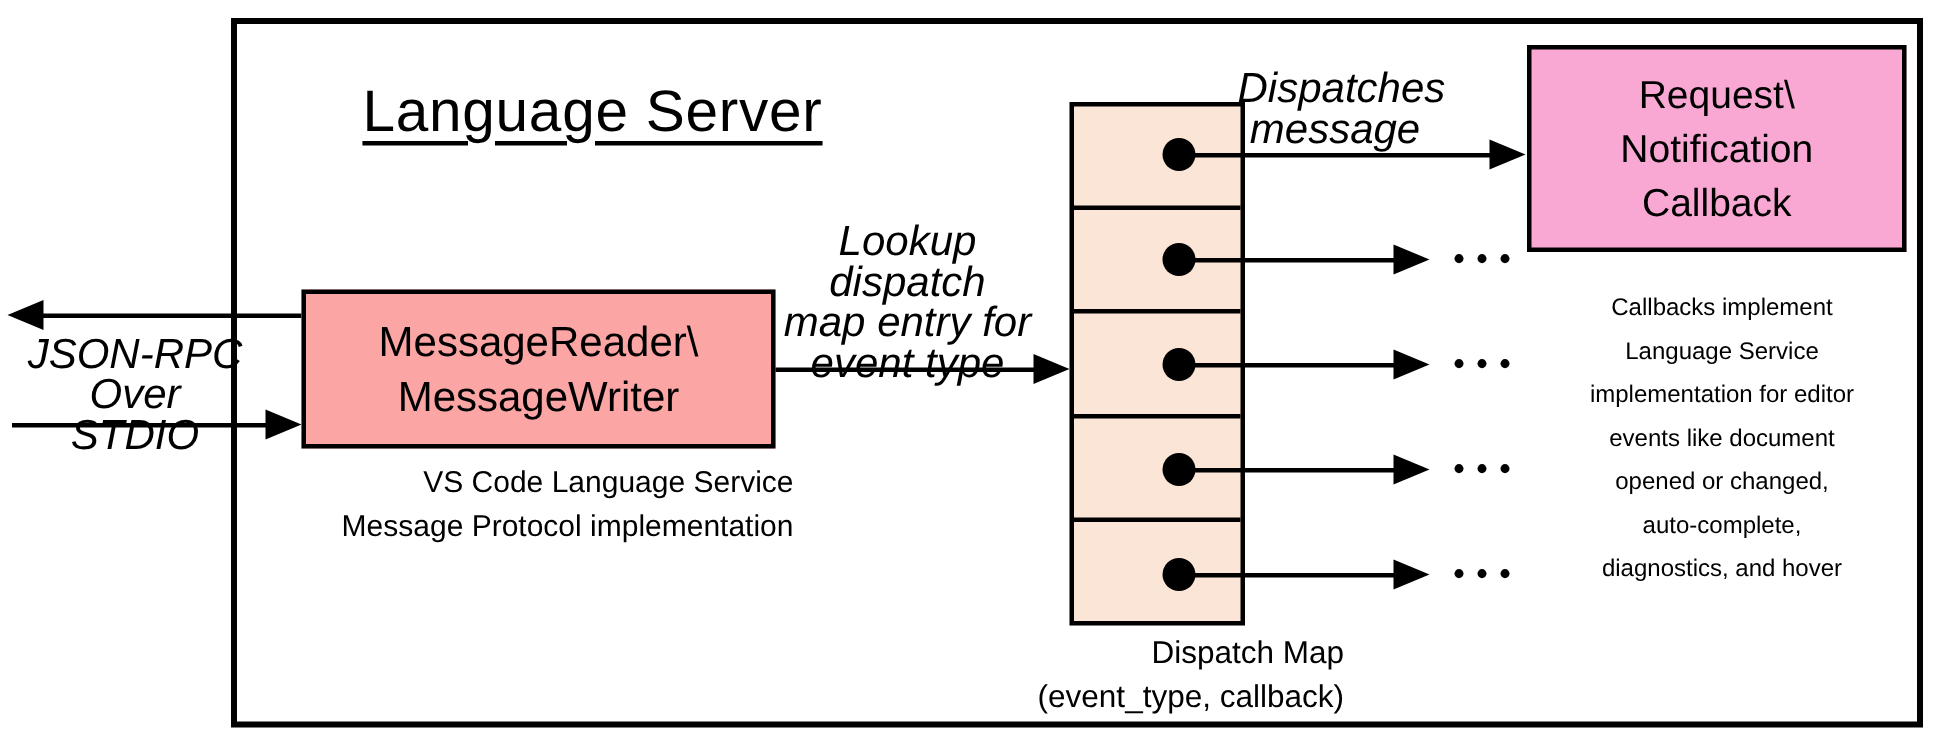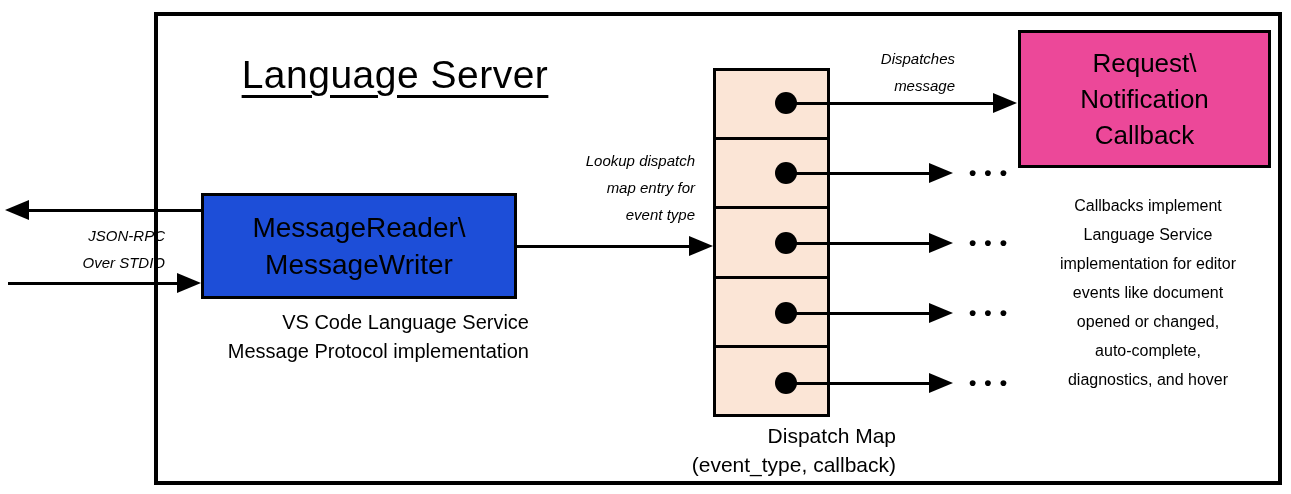--- a/index.html
+++ b/index.html
@@ -8,39 +8,39 @@
     font-family:"Liberation Sans", sans-serif;color:#000;overflow:hidden;
   }
   .outer{position:absolute;left:154px;top:12px;width:1128px;height:473px;
     border:4px solid #000;box-sizing:border-box;background:transparent;}
   .title{position:absolute;left:235px;top:53px;width:320px;text-align:center;
     font-size:39px;letter-spacing:0.5px;text-decoration:underline;
     text-underline-offset:7px;text-decoration-thickness:3px;}
   .box{position:absolute;border:3px solid #000;box-sizing:border-box;
     display:flex;flex-direction:column;align-items:center;justify-content:center;
     text-align:center;}
-  .box-mrw{left:201px;top:193px;width:316px;height:106px;background:#1d4ed8;
+  .box-mrw{left:201px;top:193px;width:316px;height:106px;background:#fca5a5;
     font-size:28px;line-height:37px;}
-  .box-cb{left:1018px;top:30px;width:253px;height:138px;background:#ec4899;
+  .box-cb{left:1018px;top:30px;width:253px;height:138px;background:#f9a8d4;
     font-size:26px;line-height:36px;}
   .dmap{position:absolute;left:713px;top:68px;width:117px;height:349px;
     border:3px solid #000;box-sizing:border-box;background:#FBE5D6;
     display:flex;flex-direction:column;}
   .dmap .cell{flex:1 1 0;}
   .dmap .cell + .cell{border-top:3px solid #000;}
   .hline{position:absolute;height:3px;background:#000;}
   .head-r{position:absolute;width:0;height:0;
     border-top:10px solid transparent;border-bottom:10px solid transparent;
     border-left:24px solid #000;}
   .head-l{position:absolute;width:0;height:0;
     border-top:10px solid transparent;border-bottom:10px solid transparent;
     border-right:24px solid #000;}
   .dot{position:absolute;width:22px;height:22px;border-radius:50%;background:#000;}
-  .lbl{position:absolute;font-style:italic;font-size:15px;line-height:27px;
-    text-align:right;}
+  .lbl{position:absolute;font-style:italic;font-size:28px;line-height:27px;
+    text-align:center;}
   .note{position:absolute;font-size:16px;line-height:29px;text-align:center;}
   .cap{position:absolute;font-size:21px;line-height:29px;text-align:right;}
   .ellipsis{position:absolute;width:56px;height:24px;font-size:21px;
     font-weight:bold;letter-spacing:8px;text-align:center;line-height:24px;
     text-indent:8px;}
 </style>
 </head>
 <body>
 
 <div class="canvas">

